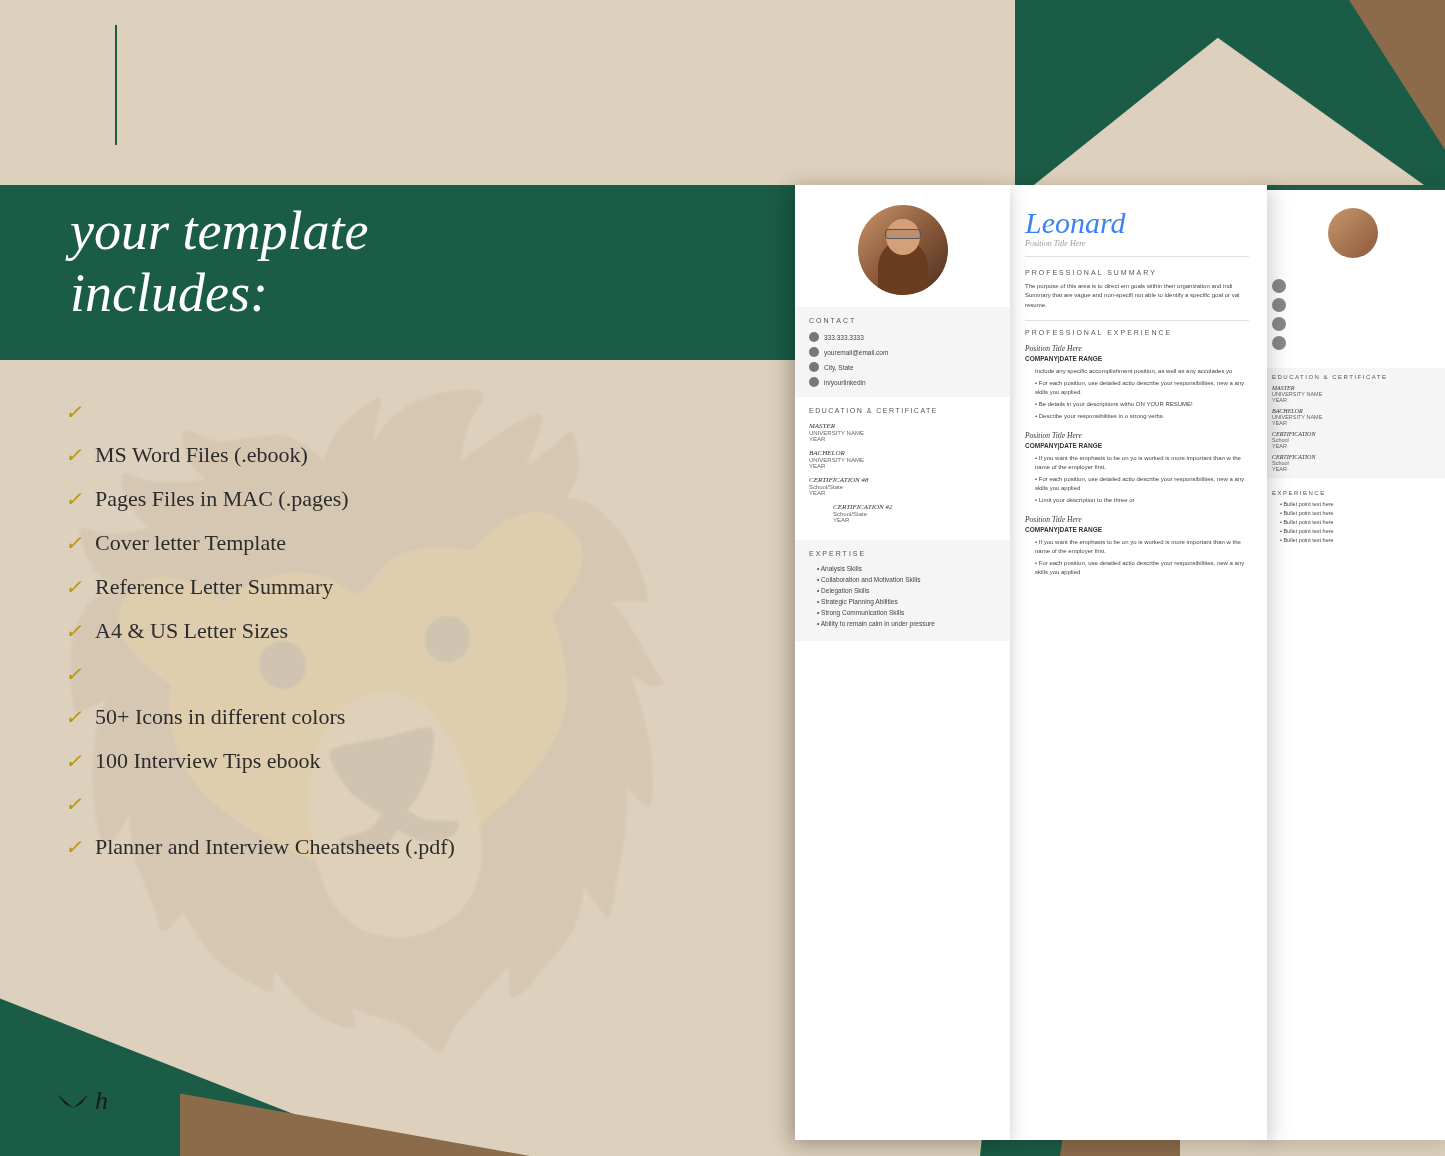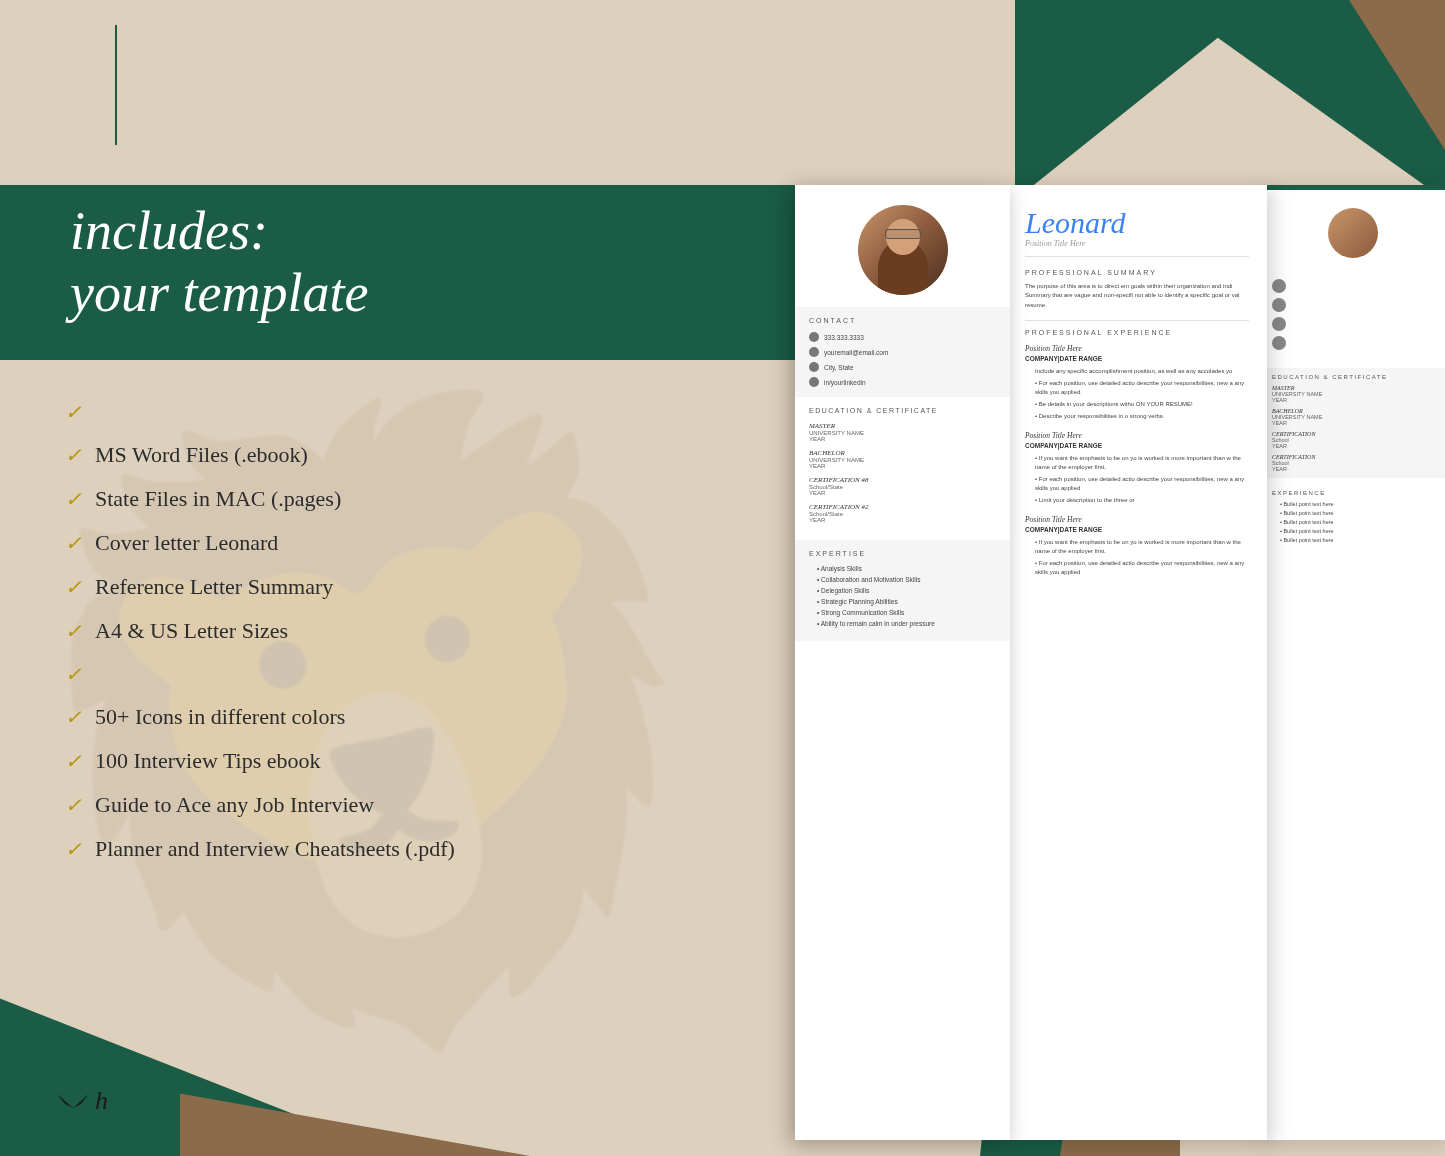--- a/index.html
+++ b/index.html
@@ -48,39 +48,39 @@
 
 <div style="position:absolute;bottom:0;left:0;width:400px;height:350px;background:#1a5c45;clip-path:polygon(0 55%,100% 100%,0 100%);"></div>
 
 <div style="position:absolute;bottom:0;left:180px;width:350px;height:250px;background:#8B6B4A;clip-path:polygon(0 75%,100% 100%,0 100%);"></div>
 
 <div style="position:absolute;bottom:0;right:265px;width:200px;height:580px;background:#1a5c45;clip-path:polygon(30% 0,100% 0,100% 100%,0 100%);z-index:1;"></div>
 
 <div style="position:absolute;bottom:0;right:265px;width:120px;height:400px;background:#8B6B4A;clip-path:polygon(50% 0,100% 0,100% 100%,0 100%);z-index:2;"></div>
 
 <div style="position:absolute;top:200px;left:70px;">
+  <div style="color:#ffffff;font-style:italic;font-size:54px;line-height:1.15;font-family:Georgia,serif;">your template</div>
   <div style="color:#ffffff;font-style:italic;font-size:54px;line-height:1.15;font-family:Georgia,serif;">includes:</div>
-  <div style="color:#ffffff;font-style:italic;font-size:54px;line-height:1.15;font-family:Georgia,serif;">your template</div>
 </div>
 
 <ul style="position:absolute;top:400px;left:65px;list-style:none;">
   <li style="font-size:22px;color:#2c2c2c;margin-bottom:18px;display:flex;align-items:center;gap:12px;font-family:Georgia,serif;">
     <span style="color:#B8960C;font-style:italic;font-size:20px;min-width:18px;">✓</span>
   </li>
   <li style="font-size:22px;color:#2c2c2c;margin-bottom:18px;display:flex;align-items:center;gap:12px;font-family:Georgia,serif;">
     <span style="color:#B8960C;font-style:italic;font-size:20px;min-width:18px;">✓</span>
     <span>MS Word Files (.ebook)</span>
   </li>
   <li style="font-size:22px;color:#2c2c2c;margin-bottom:18px;display:flex;align-items:center;gap:12px;font-family:Georgia,serif;">
     <span style="color:#B8960C;font-style:italic;font-size:20px;min-width:18px;">✓</span>
-    <span>State Files in MAC (.pages)</span>
-  </li>
-  <li style="font-size:22px;color:#2c2c2c;margin-bottom:18px;display:flex;align-items:center;gap:12px;font-family:Georgia,serif;">
-    <span style="color:#B8960C;font-style:italic;font-size:20px;min-width:18px;">✓</span>
-    <span>Cover letter Leonard</span>
+    <span>Pages Files in MAC (.pages)</span>
+  </li>
+  <li style="font-size:22px;color:#2c2c2c;margin-bottom:18px;display:flex;align-items:center;gap:12px;font-family:Georgia,serif;">
+    <span style="color:#B8960C;font-style:italic;font-size:20px;min-width:18px;">✓</span>
+    <span>Cover letter Template</span>
   </li>
   <li style="font-size:22px;color:#2c2c2c;margin-bottom:18px;display:flex;align-items:center;gap:12px;font-family:Georgia,serif;">
     <span style="color:#B8960C;font-style:italic;font-size:20px;min-width:18px;">✓</span>
     <span>Reference Letter Summary</span>
   </li>
   <li style="font-size:22px;color:#2c2c2c;margin-bottom:18px;display:flex;align-items:center;gap:12px;font-family:Georgia,serif;">
     <span style="color:#B8960C;font-style:italic;font-size:20px;min-width:18px;">✓</span>
     <span>A4 &amp; US Letter Sizes</span>
   </li>
   <li style="font-size:22px;color:#2c2c2c;margin-bottom:18px;display:flex;align-items:center;gap:12px;font-family:Georgia,serif;">
@@ -89,21 +89,20 @@
   <li style="font-size:22px;color:#2c2c2c;margin-bottom:18px;display:flex;align-items:center;gap:12px;font-family:Georgia,serif;">
     <span style="color:#B8960C;font-style:italic;font-size:20px;min-width:18px;">✓</span>
     <span>50+ Icons in different colors</span>
   </li>
   <li style="font-size:22px;color:#2c2c2c;margin-bottom:18px;display:flex;align-items:center;gap:12px;font-family:Georgia,serif;">
     <span style="color:#B8960C;font-style:italic;font-size:20px;min-width:18px;">✓</span>
     <span>100 Interview Tips ebook</span>
   </li>
   <li style="font-size:22px;color:#2c2c2c;margin-bottom:18px;display:flex;align-items:center;gap:12px;font-family:Georgia,serif;">
     <span style="color:#B8960C;font-style:italic;font-size:20px;min-width:18px;">✓</span>
-    <span>Guide to Ace any Job Interview</span>
   </li>
   <li style="font-size:22px;color:#2c2c2c;margin-bottom:18px;display:flex;align-items:center;gap:12px;font-family:Georgia,serif;">
     <span style="color:#B8960C;font-style:italic;font-size:20px;min-width:18px;">✓</span>
     <span>Planner and Interview Cheatsheets (.pdf)</span>
   </li>
 </ul>
 
 <div style="position:absolute;bottom:40px;left:55px;display:flex;align-items:center;gap:4px;">
   <svg width="36" height="30" viewBox="0 0 36 30">
     <path d="M18 22 L2 8 L10 18 L18 22 Z" fill="#1a1a1a"></path>
@@ -155,21 +154,21 @@
       <div style="font-size:6px;color:#666;font-family:Arial,sans-serif;">UNIVERSITY NAME</div>
       <div style="font-size:6px;color:#666;font-family:Arial,sans-serif;">YEAR</div>
     </div>
 
     <div style="margin-bottom:7px;">
       <div style="font-size:7px;font-style:italic;color:#333;font-family:Georgia,serif;">CERTIFICATION #8</div>
       <div style="font-size:6px;color:#666;font-family:Arial,sans-serif;">School/State</div>
       <div style="font-size:6px;color:#666;font-family:Arial,sans-serif;">YEAR</div>
     </div>
 
-    <div style="margin-bottom:7px;">
+    <div style="margin-bottom:7px;margin-left:24px;">
       <div style="font-size:7px;font-style:italic;color:#333;font-family:Georgia,serif;">CERTIFICATION #2</div>
       <div style="font-size:6px;color:#666;font-family:Arial,sans-serif;">School/State</div>
       <div style="font-size:6px;color:#666;font-family:Arial,sans-serif;">YEAR</div>
     </div>
   </div>
 
   <div style="background:#f5f5f5;padding:10px 14px;">
     <div style="font-size:7px;letter-spacing:2px;color:#555;text-transform:uppercase;margin-bottom:8px;font-family:Arial,sans-serif;">EXPERTISE</div>
     <div style="font-size:6.5px;color:#444;margin-bottom:4px;font-family:Arial,sans-serif;padding-left:8px;position:relative;">• Analysis Skills</div>
     <div style="font-size:6.5px;color:#444;margin-bottom:4px;font-family:Arial,sans-serif;padding-left:8px;position:relative;">• Collaboration and Motivation Skills</div>

